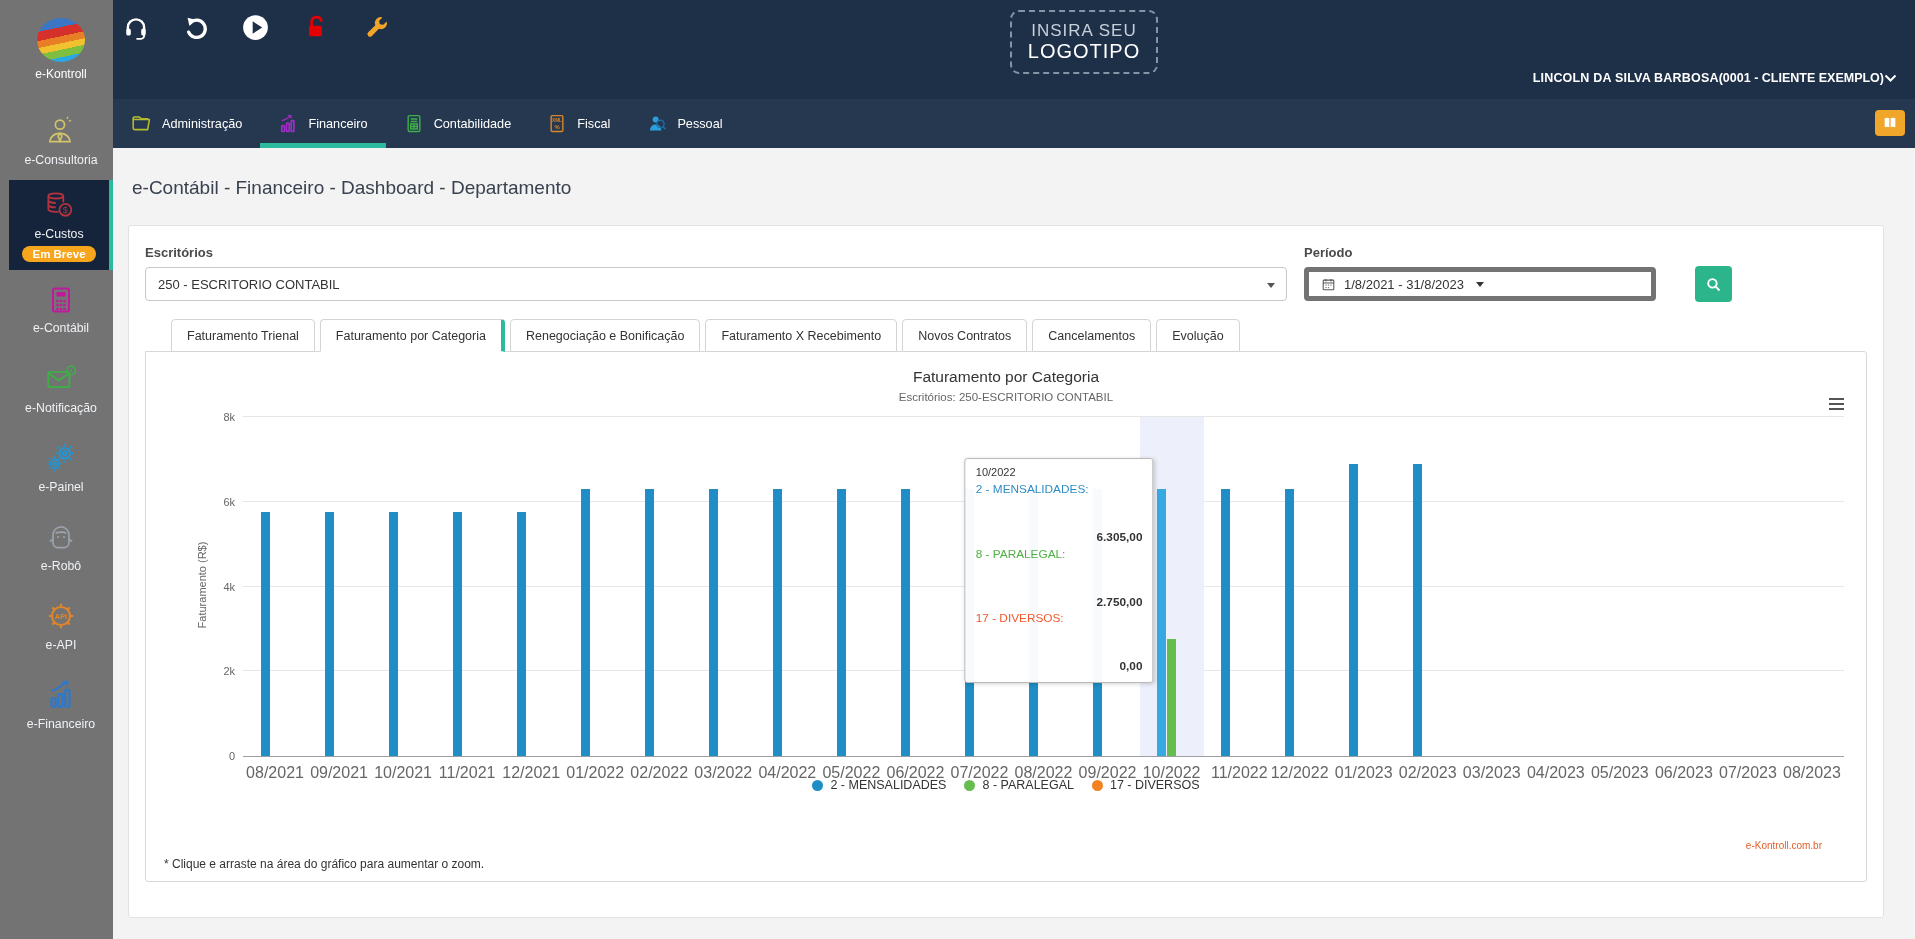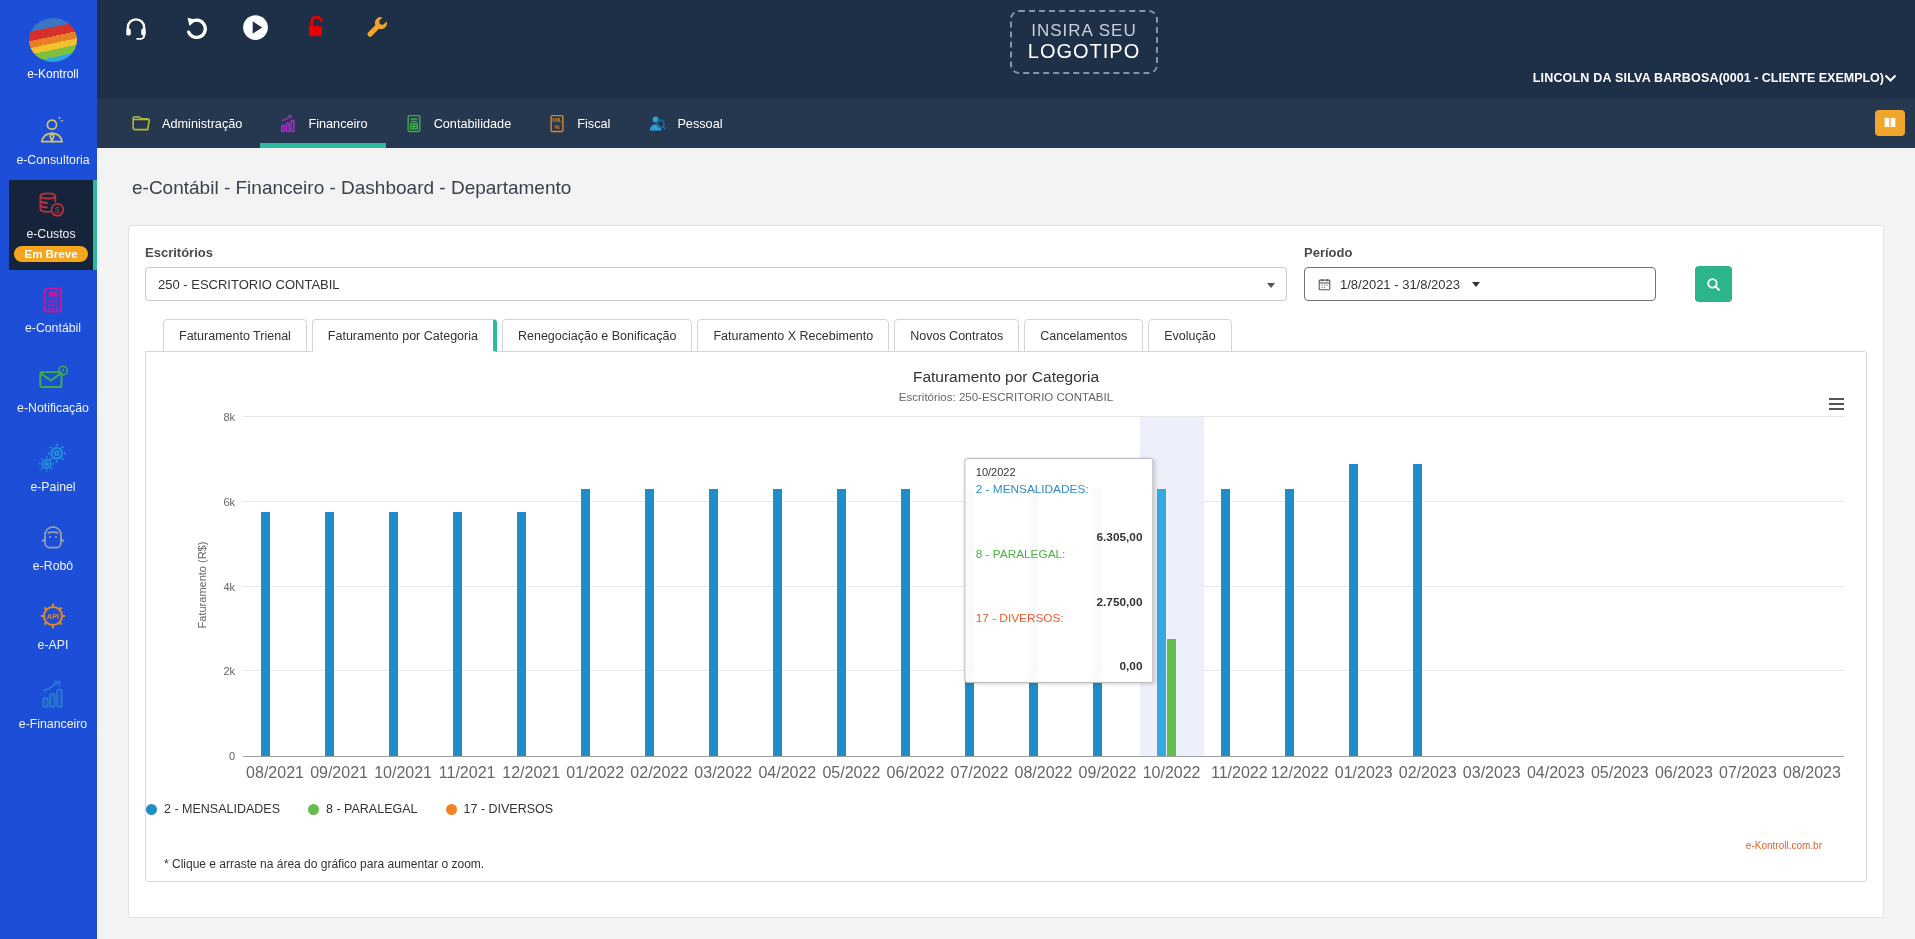--- a/index.html
+++ b/index.html
@@ -13,21 +13,21 @@
   .logo-placeholder { position:absolute; left:1010px; top:10px; width:148px; height:64px;
     border:2px dashed #8593a6; border-radius:9px; display:flex; flex-direction:column;
     align-items:center; justify-content:center; line-height:1.12; }
   .logo-ph-1 { color:#c7cfda; font-size:17px; letter-spacing:1px; font-weight:400; }
   .logo-ph-2 { color:#ffffff; font-size:20px; letter-spacing:1px; font-weight:400; }
   .topbar-right { position:absolute; right:18px; top:0; height:99px; display:flex; flex-direction:row; align-items:flex-end; justify-content:space-between; padding:16px 0 14px; }
   .user-name { color:#ffffff; font-size:12.5px; font-weight:700; letter-spacing:.2px; }
   .client-select { color:#ffffff; font-size:12.5px; font-weight:700; display:flex; align-items:center; gap:0; cursor:pointer; }
 
   
-  .sidebar { position:absolute; left:0; top:0; width:97px; height:939px; background:#1d4ed8; z-index:6;padding-left:9px; }
+  .sidebar { position:absolute; left:0; top:0; width:113px; height:939px; background:#737373; z-index:6;padding-left:9px; }
   .side-logo { height:99px; display:flex; flex-direction:column; align-items:center; justify-content:center; gap:5px; }
   .globe { width:48px; height:44px; border-radius:50%;
     background:linear-gradient(168deg,#3a76c4 0%,#3a76c4 26%,#d6302c 26%,#d6302c 43%,#e87f26 43%,#e87f26 56%,#f2c12e 56%,#f2c12e 68%,#7fbf3f 68%,#7fbf3f 82%,#2aa9e0 82%); }
   .side-logo-label { color:#ffffff; font-size:12px; }
   .side-items { display:flex; flex-direction:column; margin-top:2px; }
   .side-item { height:79px; display:flex; flex-direction:column; align-items:center; justify-content:center; gap:5px; cursor:pointer; }
   .side-item .lbl { color:#eef1f5; font-size:12.3px; }
   .side-item.active { background:#15243a; border-right:4px solid #2cba9c; height:90px; }
   .badge { background:#f6a51d; color:#fff; font-weight:700; font-size:11.5px; padding:2px 10px; border-radius:10px; }
 
@@ -42,26 +42,26 @@
   .breadcrumb { margin:29px 0 0 35px; font-size:19px; color:#39424e; }
   .card { position:absolute; left:31px; top:77px; width:1756px; height:693px; background:#fff; border:1px solid #e2e2e2; border-radius:3px; padding:19px 16px; }
 
   .filter-row { display:flex; gap:17px; }
   .f-label { font-size:13px; font-weight:700; color:#4a4a4a; margin-bottom:7px; }
   .office-col { width:1142px; }
   .select { position:relative; height:34px; border:1px solid #c8c8c8; border-radius:4px; background:#fff;
     display:flex; align-items:center; padding:0 26px 0 12px; font-size:13px; color:#333; cursor:pointer; }
   .select::after { content:""; position:absolute; right:11px; top:15px; border-left:4px solid transparent; border-right:4px solid transparent; border-top:5px solid #555; }
   .period-col { width:352px; }
-  .date-input { height:34px; border:1px solid #737373; border-radius:4px; background:#fff; display:flex; align-items:center; gap:8px; padding:0 12px; font-size:13px; color:#333; cursor:pointer; }
+  .date-input { height:34px; border:5px solid #737373; border-radius:4px; background:#fff; display:flex; align-items:center; gap:8px; padding:0 12px; font-size:13px; color:#333; cursor:pointer; }
   .date-caret { border-left:4px solid transparent; border-right:4px solid transparent; border-top:5px solid #333; margin-left:4px; }
   .search-btn { margin-left:22px; margin-top:21px; width:37px; height:36px; background:#2cb58a; border:none; border-radius:4px; display:flex; align-items:center; justify-content:center; cursor:pointer; }
 
   
-  .tabs { display:flex; gap:5px; margin:17px 0 0 18px; position:relative; z-index:2; }
+  .tabs { display:flex; gap:5px; margin:17px 0 0 26px; position:relative; z-index:2; }
   .tab { background:#fff; border:1px solid #d4d4d4; border-radius:4px 4px 0 0; padding:9px 15px 8px; font-size:12.5px; color:#333; margin-bottom:-1px; cursor:pointer; white-space:nowrap; }
   .tab.active { border-bottom-color:#fff; border-right:4px solid #2cba9c; }
 
   
   .panel { position:relative; background:#fff; border:1px solid #d8d8d8; height:531px; border-radius:0 3px 3px 3px; }
   .chart-title { text-align:center; margin-top:16px; font-size:15.5px; color:#333; }
   .chart-subtitle { text-align:center; margin-top:5px; font-size:11.5px; color:#666; }
   .burger { position:absolute; top:46px; right:22px; width:15px; cursor:pointer; }
   .burger span { display:block; height:2px; background:#555; margin-bottom:3px; }
 
@@ -75,21 +75,21 @@
   .xlabels { position:relative; margin:7px 22px 0 97px; height:14px; }
   .xlabel { position:absolute; width:4%; text-align:center; font-size:16px; color:#666; white-space:nowrap; }
 
   .chart-tooltip { position:absolute; top:41px; transform:translateX(calc(-100% - 13px));
     background:rgba(255,255,255,0.97); border:1px solid #b9b9b9; border-radius:3px;
     box-shadow:1px 1px 4px rgba(0,0,0,0.18); padding:7px 10px; min-width:152px; z-index:4; }
   .tip-head { font-size:11px; color:#333; margin-bottom:3px; }
   .tip-row { display:flex; justify-content:space-between; gap:8px; font-size:11.8px; line-height:1.4; }
   .tip-row .v { font-weight:700; color:#333;margin-top:48px; }
 
-  .chart-legend { margin-top:24px; display:flex; align-items:center; gap:28px; font-size:12.5px; color:#333; }
+  .chart-legend { display:flex; justify-content:center; align-items:center; gap:18px; font-size:12.5px; color:#333; }
   .leg-item { display:flex; align-items:center; gap:7px; cursor:pointer; }
   .leg-dot { width:11px; height:11px; border-radius:50%; }
 
   .credit { position:absolute; right:44px; bottom:30px; font-size:10px; color:#e4602a; }
   .footnote { position:absolute; left:18px; bottom:10px; font-size:12px; color:#333; }
 </style>
 </head>
 <body>
 
 <div class="topbar">

